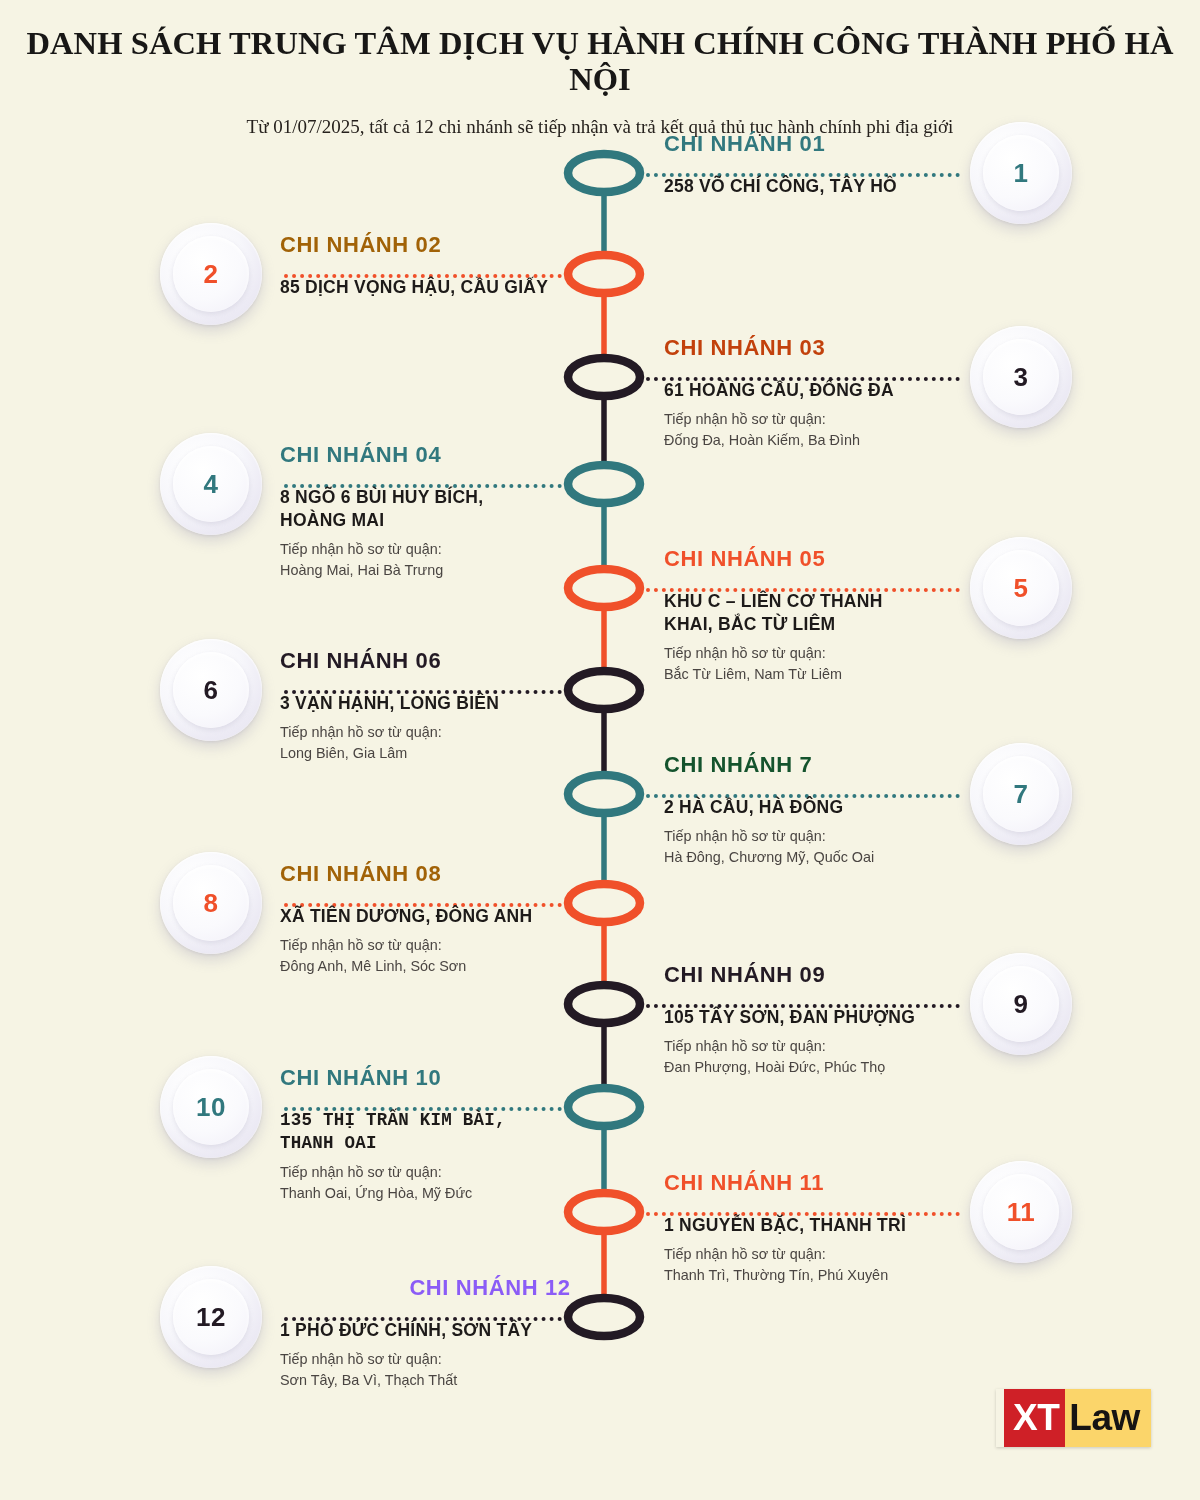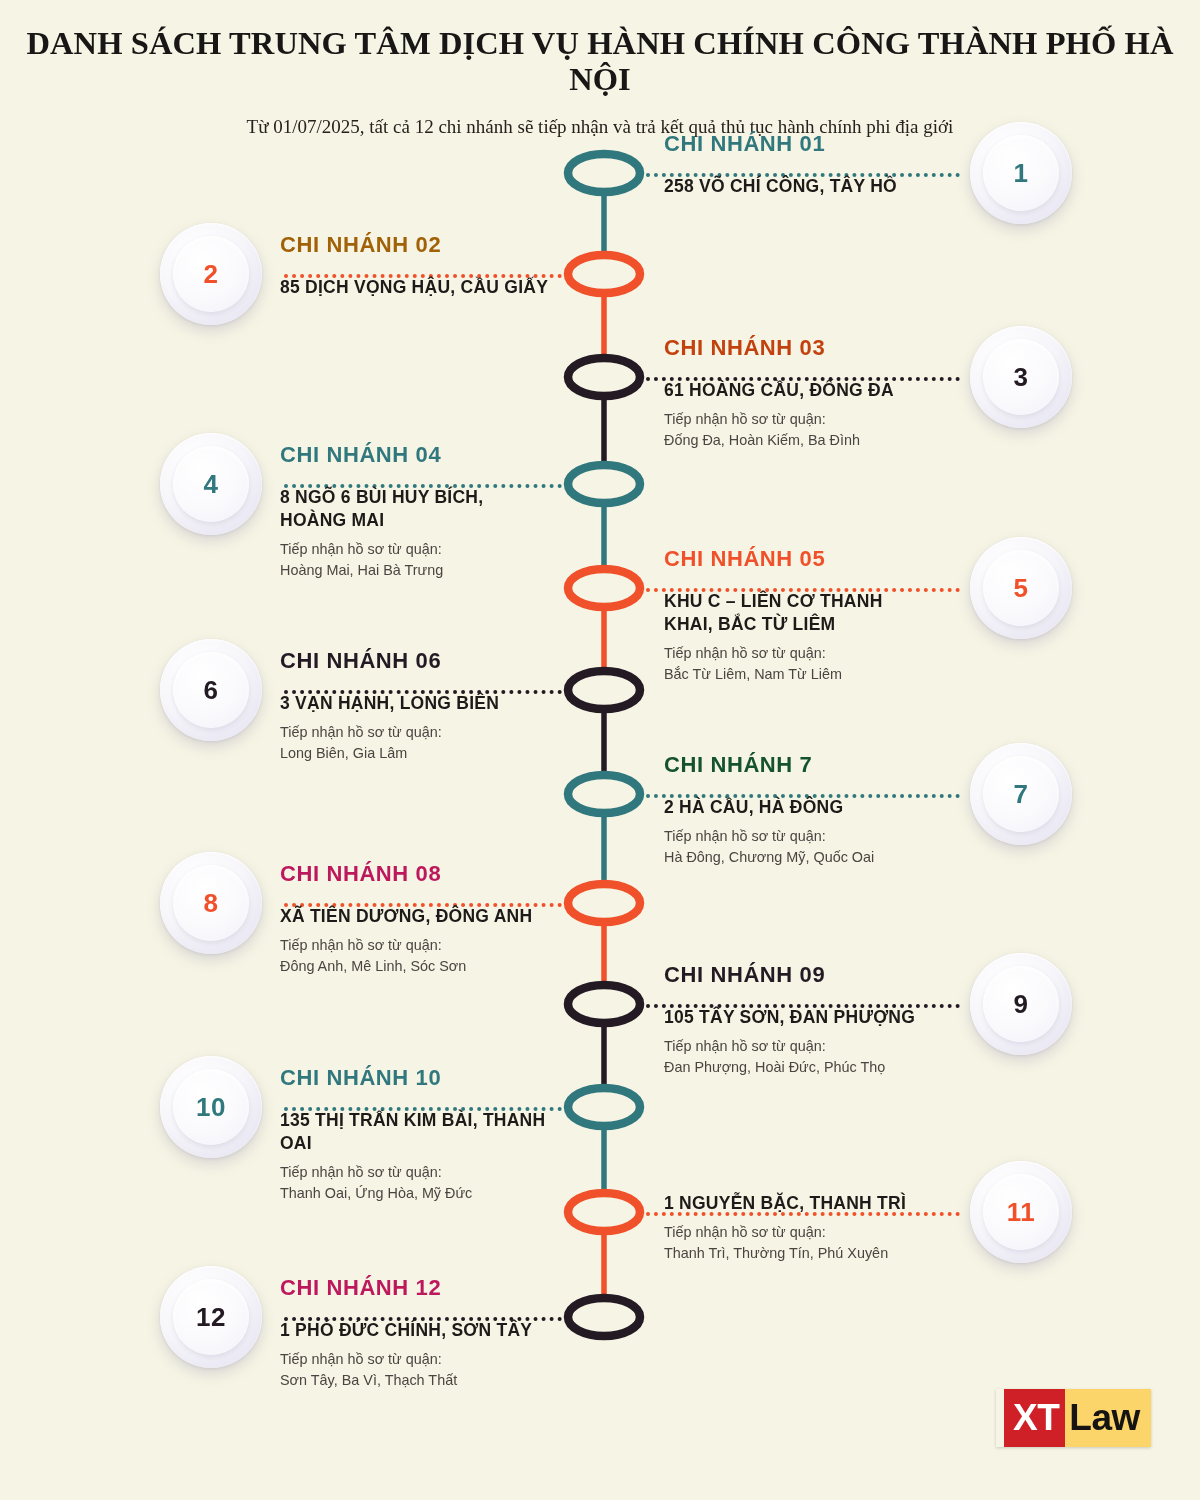--- a/index.html
+++ b/index.html
@@ -277,21 +277,21 @@
         <div class="addr" style="margin-top: 20px;">2 HÀ CẦU, HÀ ĐÔNG</div>
         <div class="note"><span>Tiếp nhận hồ sơ  từ quận:</span><span class="note-districts">Hà Đông, Chương Mỹ, Quốc Oai</span></div>
       </div>
     </div>
     <div class="row" style="top: 903px;">
       <div class="dots" style="color: rgb(240, 80, 42); left: 284px; width: 278px;"></div>
       <div class="badge" style="top: -51px; left: 160px;">
         <span class="badge-num" style="color: rgb(240, 80, 42);">8</span>
       </div>
       <div class="block left" style="top: -40px;">
-        <div class="branch-label" style="color: #be185d;">CHI NHÁNH 08</div>
+        <div class="branch-label" style="color: #a16207;">CHI NHÁNH 08</div>
         <div class="addr" style="margin-top: 20px;">XÃ TIÊN DƯƠNG, ĐÔNG ANH</div>
         <div class="note"><span>Tiếp nhận hồ sơ từ quận:</span><span class="note-districts">Đông Anh, Mê Linh, Sóc Sơn</span></div>
       </div>
     </div>
     <div class="row" style="top: 1004px;">
       <div class="dots" style="color: rgb(35, 26, 36); left: 646px; width: 314px;"></div>
       <div class="badge" style="top: -51px; left: 970px;">
         <span class="badge-num" style="color: rgb(35, 26, 36);">9</span>
       </div>
       <div class="block right" style="top: -40px;">
@@ -300,41 +300,42 @@
         <div class="note"><span>Tiếp nhận hồ sơ từ quận:</span><span class="note-districts">Đan Phượng, Hoài Đức, Phúc Thọ</span></div>
       </div>
     </div>
     <div class="row" style="top: 1107px;">
       <div class="dots" style="color: rgb(49, 120, 126); left: 284px; width: 278px;"></div>
       <div class="badge" style="top: -51px; left: 160px;">
         <span class="badge-num" style="color: rgb(49, 120, 126);">10</span>
       </div>
       <div class="block left" style="top: -40px;">
         <div class="branch-label" style="color: rgb(49, 120, 126);">CHI NHÁNH 10</div>
-        <div class="addr" style="margin-top: 20px; width: 270px;">135 THỊ TRẤN KIM BÀI, THANH OAI</div>
+        <div class="addr" style="margin-top: 20px; width: 270px; font-family: Liberation Mono, monospace;">135 THỊ TRẤN KIM BÀI, THANH OAI</div>
         <div class="note"><span>Tiếp nhận hồ sơ từ quận:</span><span class="note-districts">Thanh Oai, Ứng Hòa, Mỹ Đức</span></div>
       </div>
     </div>
     <div class="row" style="top: 1212px;">
       <div class="dots" style="color: rgb(240, 80, 42); left: 646px; width: 314px;"></div>
       <div class="badge" style="top: -51px; left: 970px;">
         <span class="badge-num" style="color: rgb(240, 80, 42);">11</span>
       </div>
       <div class="block right" style="top: -40px;">
+        <div class="branch-label" style="color: rgb(240, 80, 42);">CHI NHÁNH 11</div>
         <div class="addr" style="margin-top: 20px;">1 NGUYỄN BẶC, THANH TRÌ</div>
         <div class="note"><span>Tiếp nhận hồ sơ từ quận:</span><span class="note-districts">Thanh Trì, Thường Tín, Phú Xuyên</span></div>
       </div>
     </div>
     <div class="row" style="top: 1317px;">
       <div class="dots" style="color: rgb(35, 26, 36); left: 284px; width: 278px;"></div>
       <div class="badge" style="top: -51px; left: 160px;">
         <span class="badge-num" style="color: rgb(35, 26, 36);">12</span>
       </div>
       <div class="block left" style="top: -40px;">
-        <div class="branch-label" style="color: #be185d;">CHI NHÁNH 12</div>
+        <div class="branch-label" style="color: #8b5cf6; text-align: center;">CHI NHÁNH 12</div>
         <div class="addr" style="margin-top: 20px;">1 PHÓ ĐỨC CHÍNH, SƠN TÂY</div>
         <div class="note"><span>Tiếp nhận hồ sơ từ quận:</span><span class="note-districts">Sơn Tây, Ba Vì, Thạch Thất</span></div>
       </div>
     </div>
   </div>
 
 <div class="logo">
   <span class="logo-xt">XT</span>
   <span class="logo-law">Law</span>
 </div>

